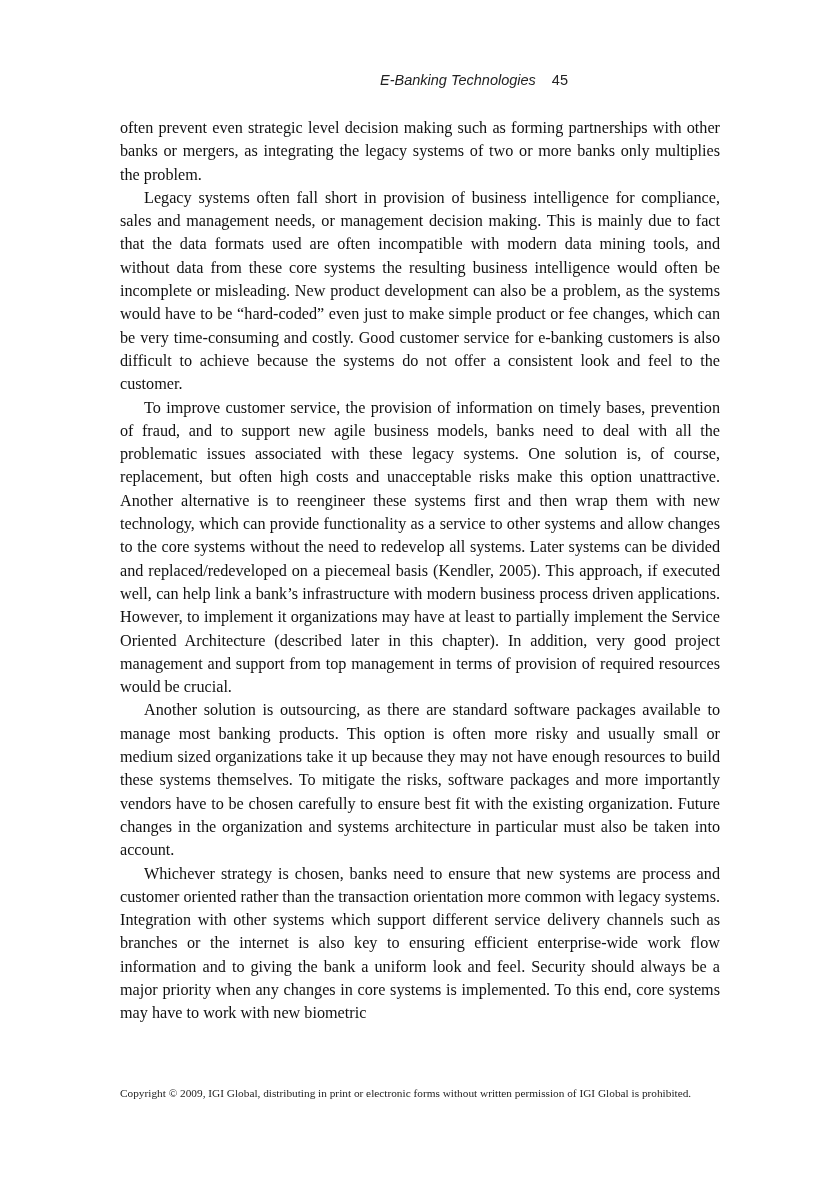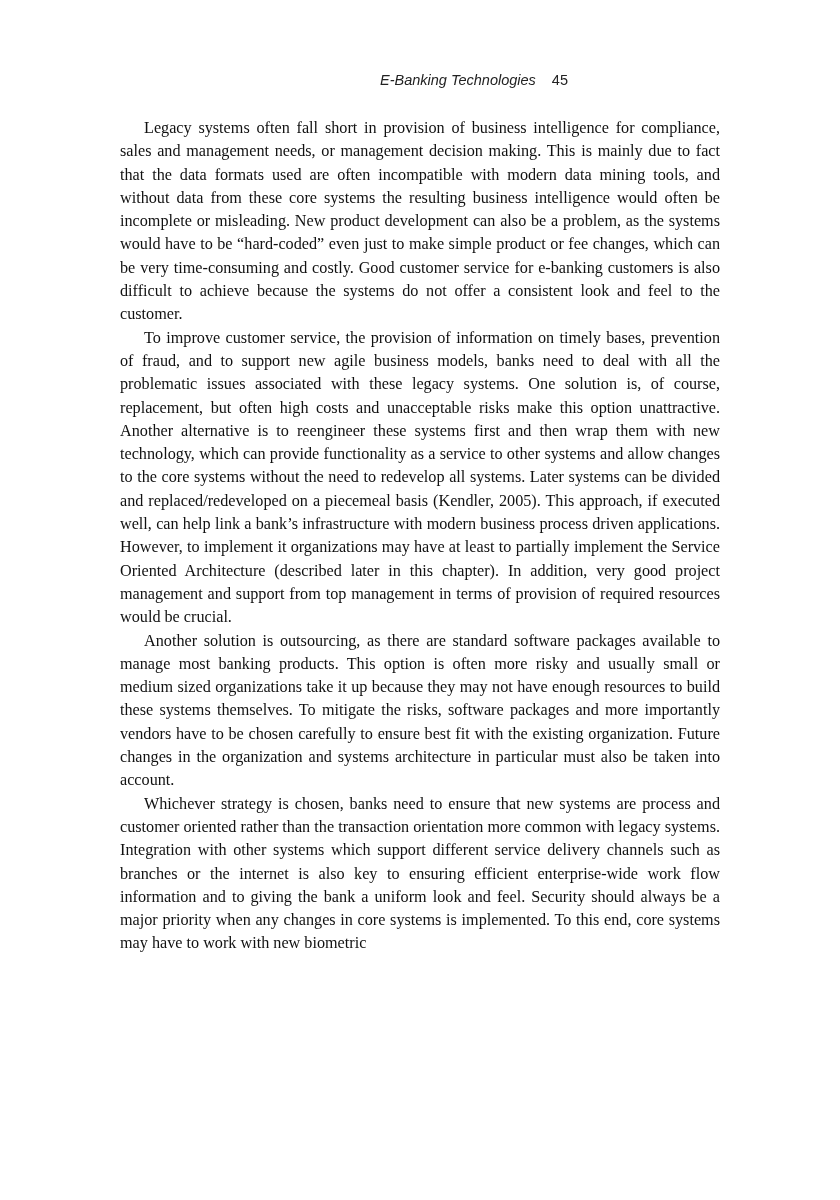--- a/index.html
+++ b/index.html
@@ -26,19 +26,21 @@
 </head>
 <body>
 
 <div class="page">
   <div class="running-head">
     <span class="title">E-Banking Technologies</span>
     <span class="pnum">45</span>
   </div>
 
   <div class="body-text">
+    <p class="cont">often prevent even strategic level decision making such as forming partnerships with other banks or mergers, as integrating the legacy systems of two or more banks only multiplies the problem.</p>
     <p>Legacy systems often fall short in provision of business intelligence for com­pliance, sales and management needs, or management decision making. This is mainly due to fact that the data formats used are often incompatible with modern data mining tools, and without data from these core systems the resulting business intelligence would often be incomplete or misleading. New product development can also be a problem, as the systems would have to be “hard-coded” even just to make simple product or fee changes, which can be very time-consuming and costly. Good customer service for e-banking customers is also difficult to achieve because the systems do not offer a consistent look and feel to the customer.</p>
     <p>To improve customer service, the provision of information on timely bases, prevention of fraud, and to support new agile business models, banks need to deal with all the problematic issues associated with these legacy systems. One solution is, of course, replacement, but often high costs and unacceptable risks make this option unattractive. Another alternative is to reengineer these systems first and then wrap them with new technology, which can provide functionality as a ser­vice to other systems and allow changes to the core systems without the need to redevelop all systems. Later systems can be divided and replaced/redeveloped on a piecemeal basis (Kendler, 2005). This approach, if executed well, can help link a bank’s infrastructure with modern business process driven applications. However, to implement it organizations may have at least to partially implement the Service Oriented Architecture (described later in this chapter). In addition, very good project management and support from top management in terms of provision of required resources would be crucial.</p>
     <p>Another solution is outsourcing, as there are standard software packages avail­able to manage most banking products. This option is often more risky and usually small or medium sized organizations take it up because they may not have enough resources to build these systems themselves. To mitigate the risks, software pack­ages and more importantly vendors have to be chosen carefully to ensure best fit with the existing organization. Future changes in the organization and systems architecture in particular must also be taken into account.</p>
     <p>Whichever strategy is chosen, banks need to ensure that new systems are process and customer oriented rather than the transaction orientation more common with legacy systems. Integration with other systems which support different service delivery channels such as branches or the internet is also key to ensuring efficient enterprise-wide work flow information and to giving the bank a uniform look and feel. Security should always be a major priority when any changes in core systems is implemented. To this end, core systems may have to work with new biometric</p>
   </div>
 
+  <div class="footer">Copyright © 2009, IGI Global, distributing in print or electronic forms without written permission of IGI Global is prohibited.</div>
 </div>
 
 </body></html>

